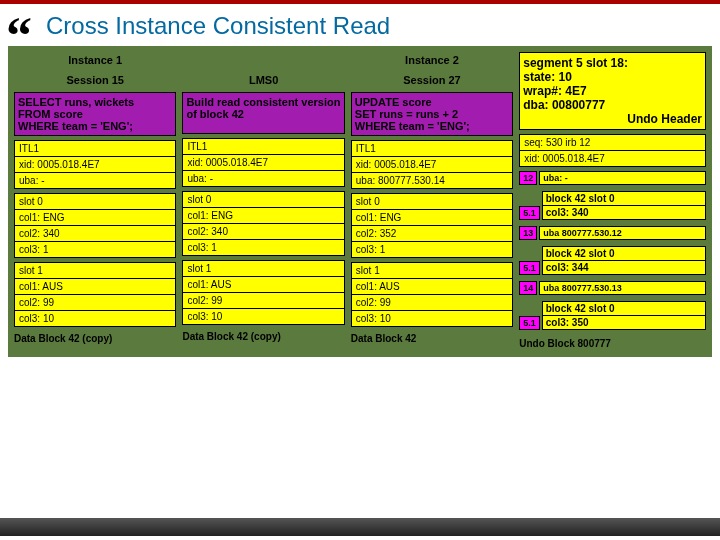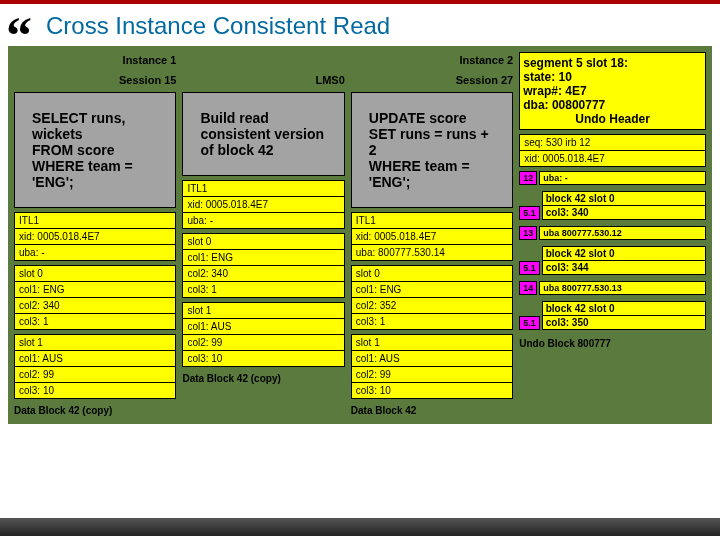--- a/index.html
+++ b/index.html
@@ -3,22 +3,22 @@
 <meta charset="utf-8">
 <style>
 body{margin:0;font-family:Arial,Helvetica,sans-serif;font-size:11px;background:#000;width:720px;height:540px;overflow:hidden}
 .slide{background:#fff;width:720px;height:540px;position:relative}
 .redbar{height:4px;background:#a00;width:100%}
 .quote{position:absolute;left:6px;top:6px;font-size:52px;font-family:Georgia,serif;color:#000;font-weight:bold}
 h1{margin:8px 8px 6px 46px;font-size:24px;font-weight:normal;color:#0369a1}
 .canvas{background:#5a7a3e;margin:0 8px;padding:6px;display:flex;gap:6px}
 .col{flex:1;display:flex;flex-direction:column;gap:4px}
 .col4{flex:1.15}
-.hdr{font-weight:bold;text-align:right;padding:2px 0;color:#000}
-.ibox{background:#a3a3a3;border:1px solid #000;padding:17px;font-size:14px;font-weight:bold;min-height:34px}
+.hdr{font-weight:bold;text-align:center;padding:2px 0;color:#000}
+.ibox{background:#a21caf;border:1px solid #000;padding:3px;font-size:11px;font-weight:bold;min-height:34px}
 .undohdr{background:#ff0;border:1px solid #000;padding:3px;font-size:12px;font-weight:bold}
 .tbl{border:1px solid #000}
 .cell{background:#ff0;border-bottom:1px solid #000;padding:2px 4px;font-weight:normal;font-size:10px}
 .cell:last-child{border-bottom:none}
 .cap{font-weight:bold;padding:2px 0;font-size:10px;color:#000}
 .ur{display:flex;align-items:flex-end;gap:2px;margin-bottom:2px}
 .tag{background:#f0f;color:#000;font-weight:bold;font-size:9px;padding:1px 3px;border:1px solid #000;flex:0 0 auto}
 .umini{background:#ff0;border:1px solid #000;flex:1;font-size:10px;font-weight:bold}
 .umini div{padding:1px 3px;border-bottom:1px solid #000}
 .umini div:last-child{border-bottom:none}
@@ -109,21 +109,21 @@
 </div>
 <div class="cap">Data Block 42</div>
 </div>
 
 <div class="col col4">
 <div class="undohdr">
 <div>segment 5 slot 18:</div>
           <div>state: 10</div>
           <div>wrap#: 4E7</div>
           <div>dba: 00800777</div>
-<div style="text-align:center">Undo Header</div>
+<div style="text-align:right">Undo Header</div>
 </div>
 <div class="tbl">
 <div class="cell">seq: 530 irb 12</div>
 <div class="cell">xid: 0005.018.4E7</div>
 </div>
 <div class="ur">
           <div class="tag">12</div>
           <div class="single">uba: -</div>
         </div>
 <div class="ur">

